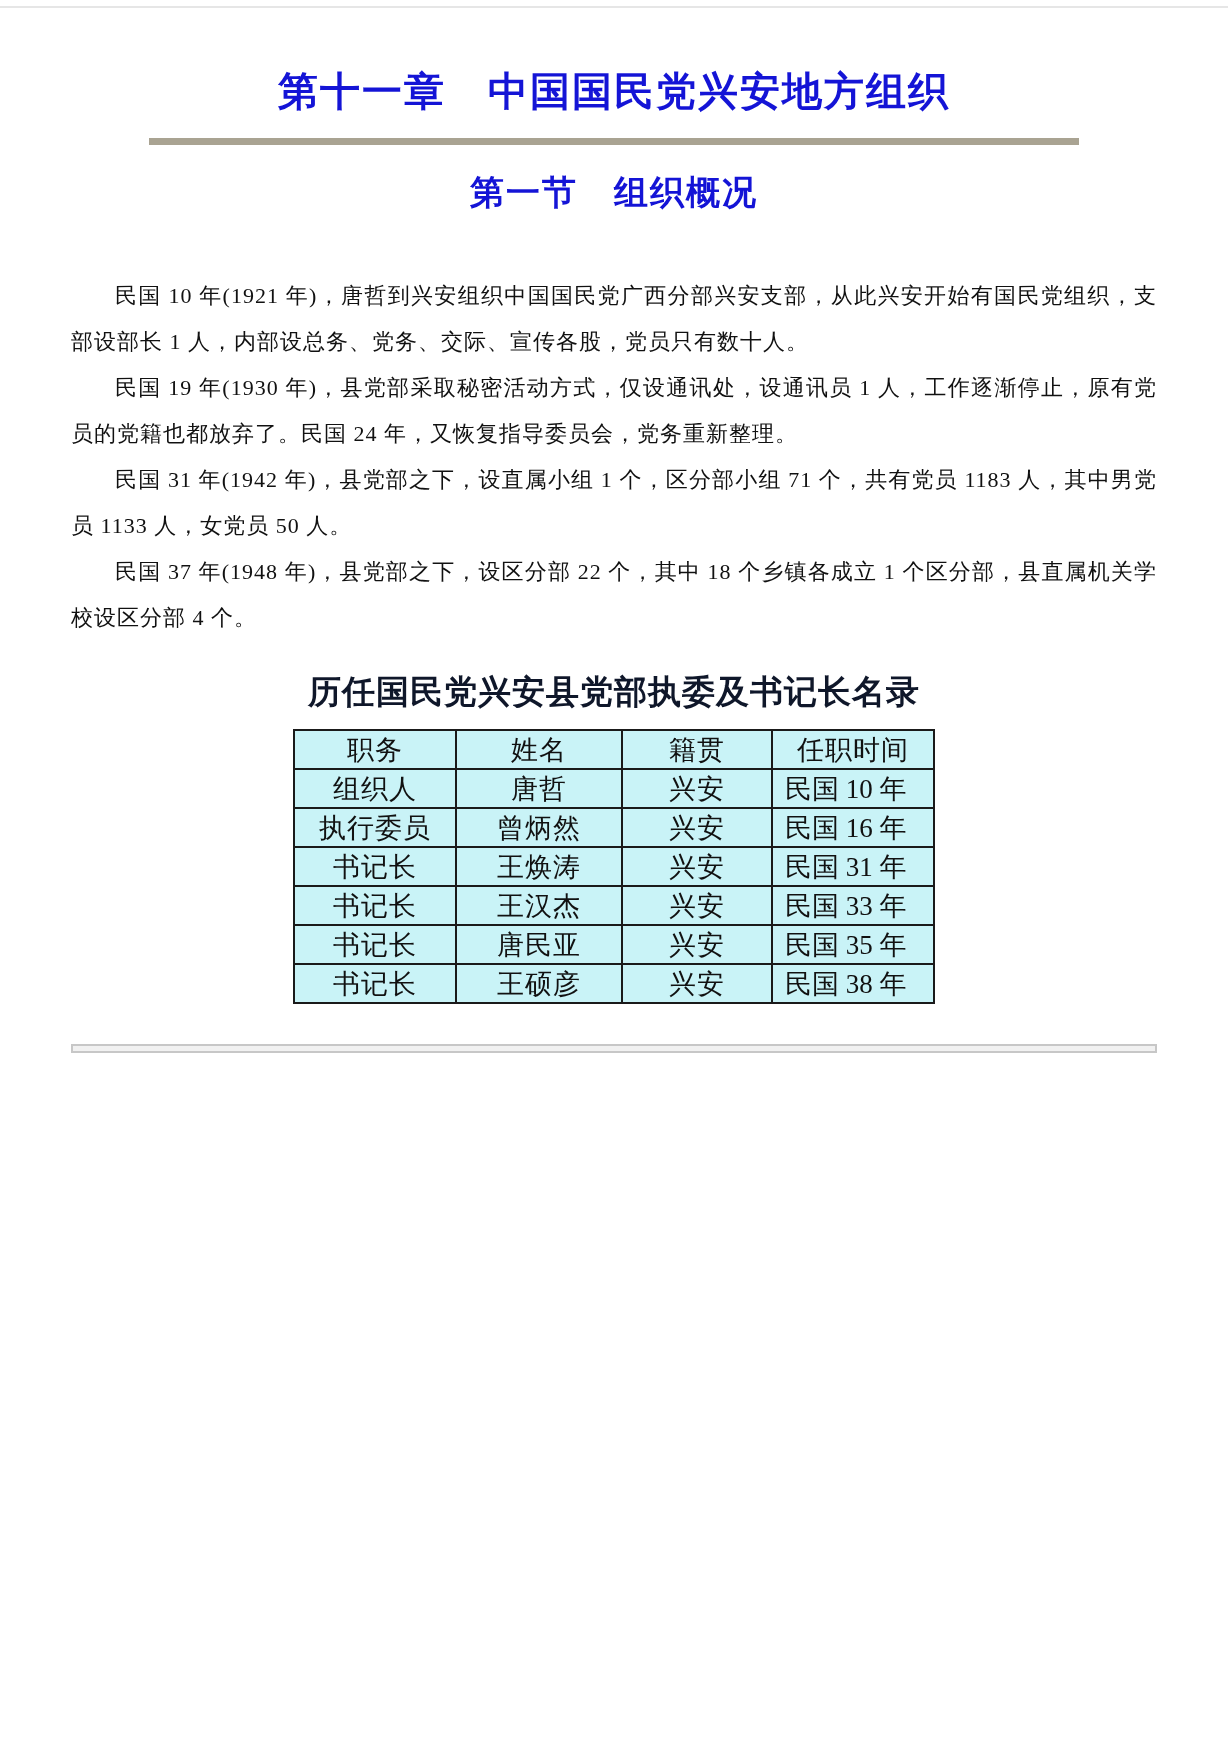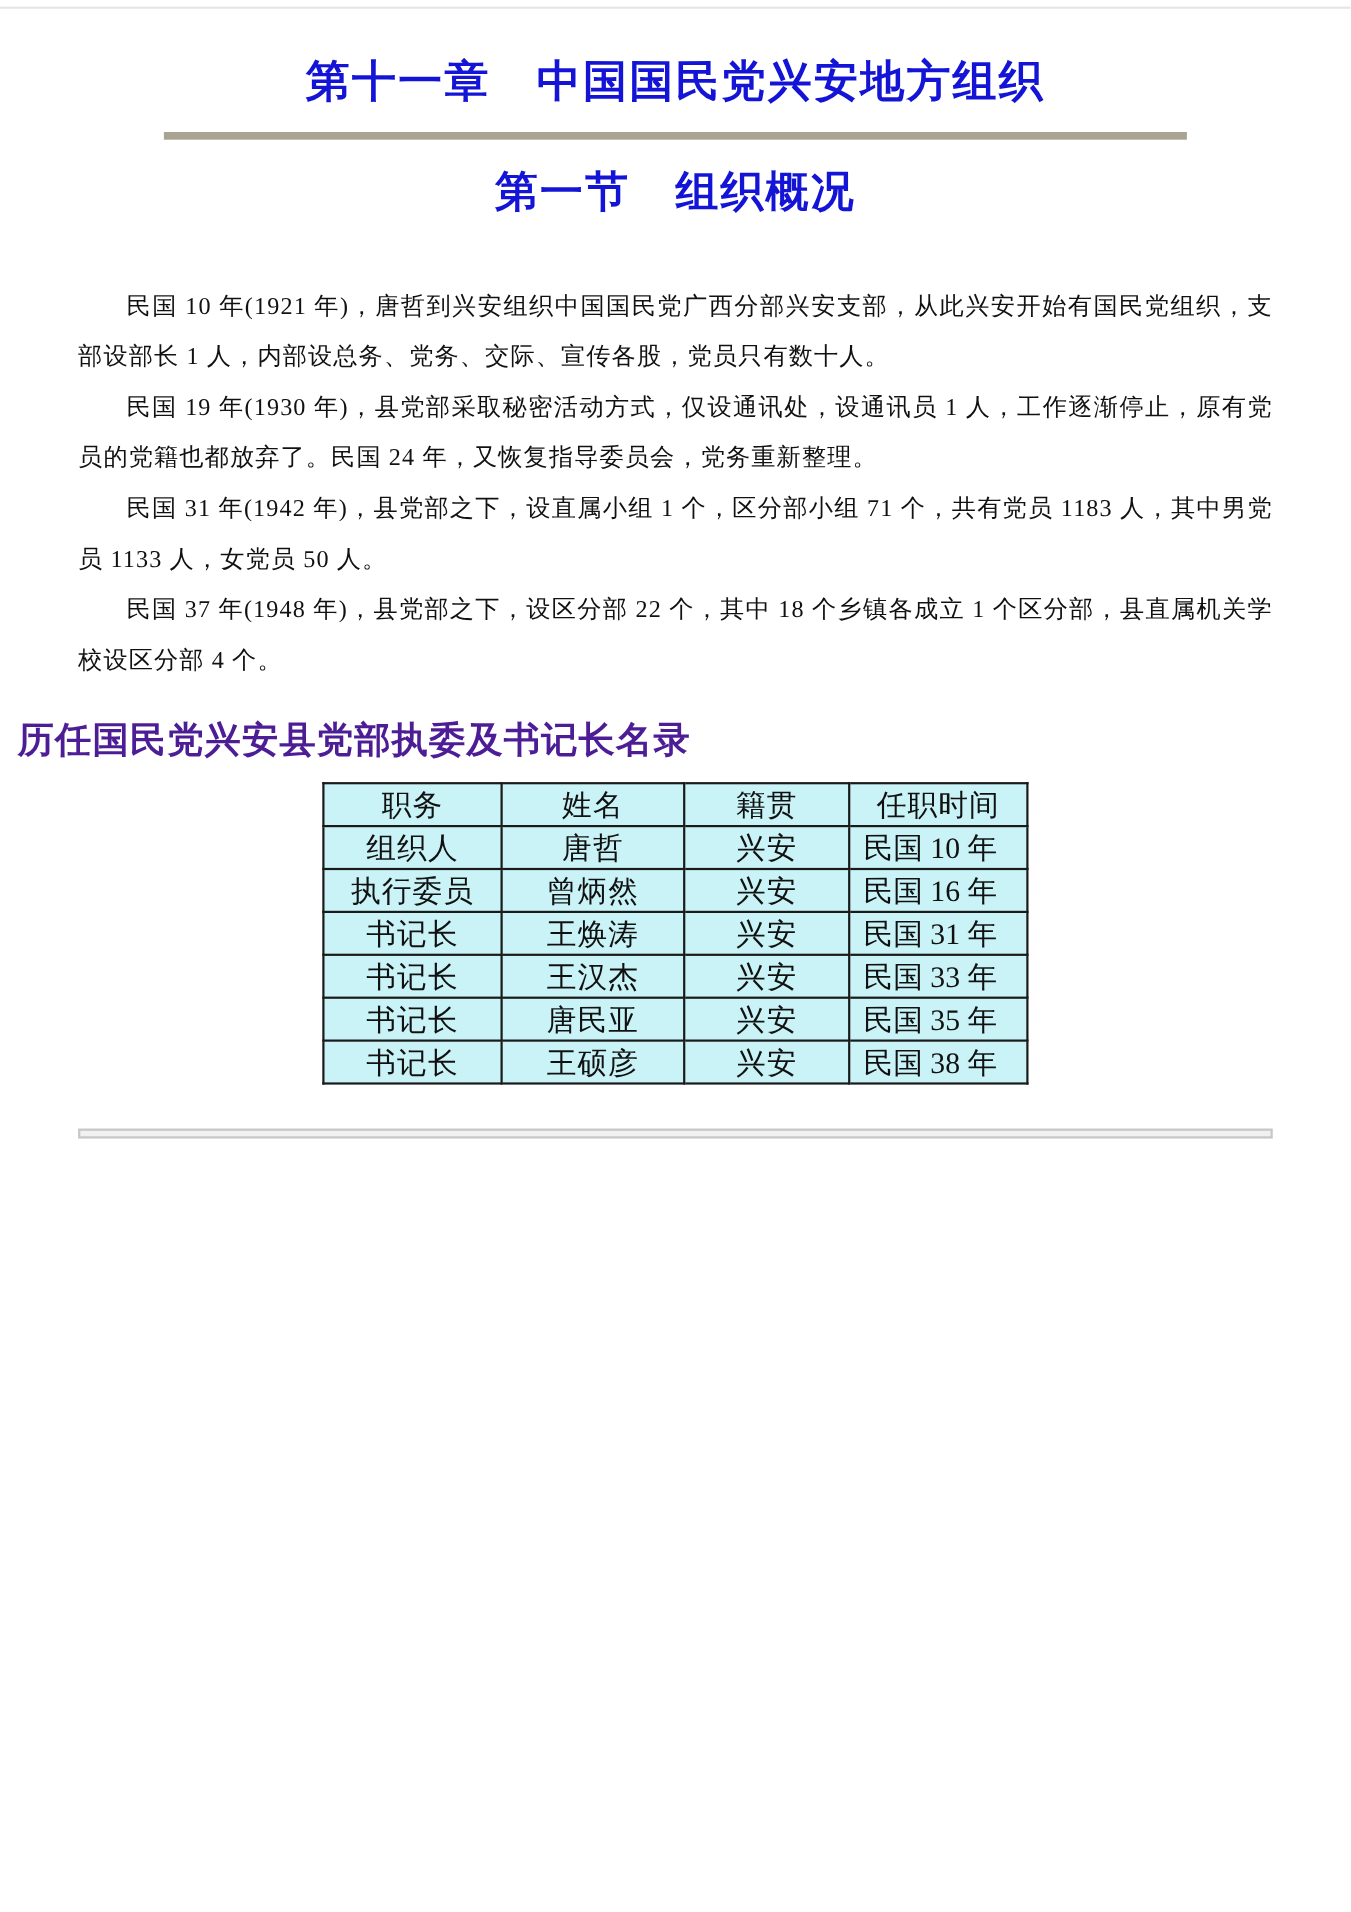--- a/index.html
+++ b/index.html
@@ -21,39 +21,39 @@
     overflow: hidden;
   }
   .top-line {
     position: absolute;
     top: 6px; left: 0; right: 0;
     height: 2px;
     background: #E6E6E6;
   }
   .chapter-title {
     margin: 0;
-    padding-top: 48px;
+    padding-top: 66px;
     text-align: center;
     color: var(--title_blue);
     font-size: 40px;
     line-height: 52px;
     font-weight: bold;
     letter-spacing: 2px;
   }
   .title-rule {
     width: 930px;
     height: 7px;
     margin: 20px auto 0 auto;
     background: var(--rule_tan);
   }
   .section-title {
     margin: 26px 0 0 0;
     text-align: center;
     color: var(--title_blue);
-    font-size: 39px;
+    font-size: 34px;
     line-height: 44px;
     font-weight: bold;
     letter-spacing: 2px;
   }
   .body-text {
     width: 1086px;
     margin: 58px auto 0 auto;
     color: var(--text_black);
     font-size: 22px;
     line-height: 46px;
@@ -62,21 +62,22 @@
   }
   .body-text p {
     margin: 0;
     text-indent: 2em;
   }
   .table-block {
     margin-top: 30px;
   }
   .roster-title {
     margin: 16px;
-    color: #4c1d95;
+    text-align: center;
+    color: #0f172a;
     font-size: 33px;
     line-height: 42px;
     font-weight: bold;
     letter-spacing: 1px;
   }
   table.roster {
     width: 640px;
     margin: 12px auto 0 auto;
     border-collapse: collapse;
     table-layout: fixed;

